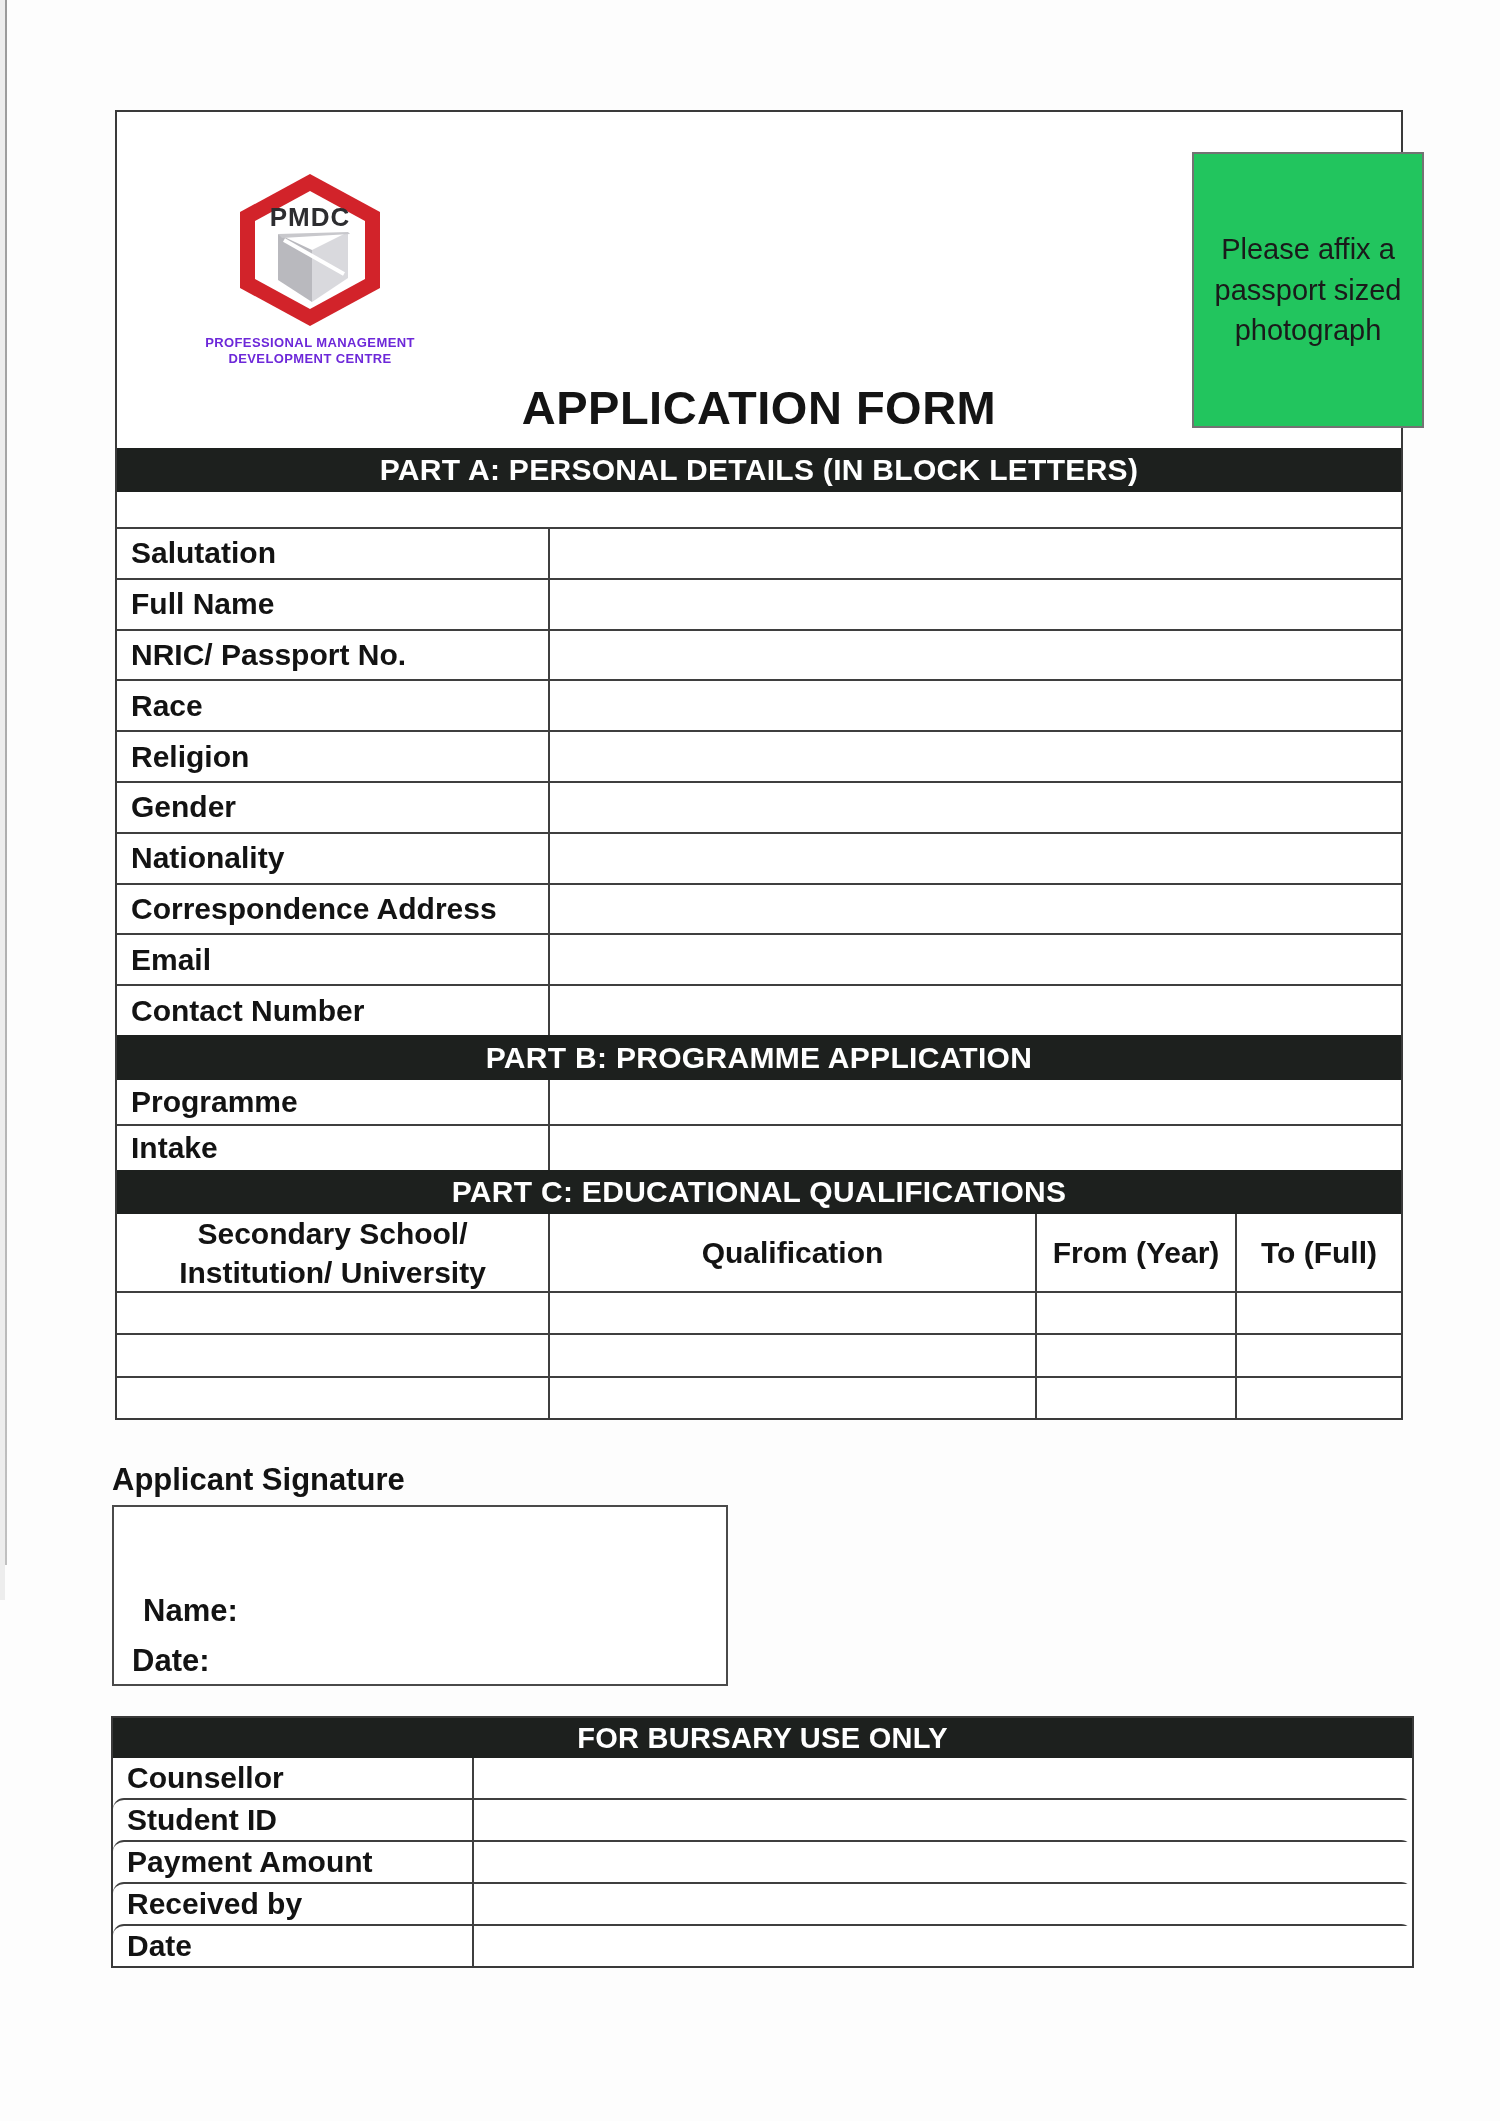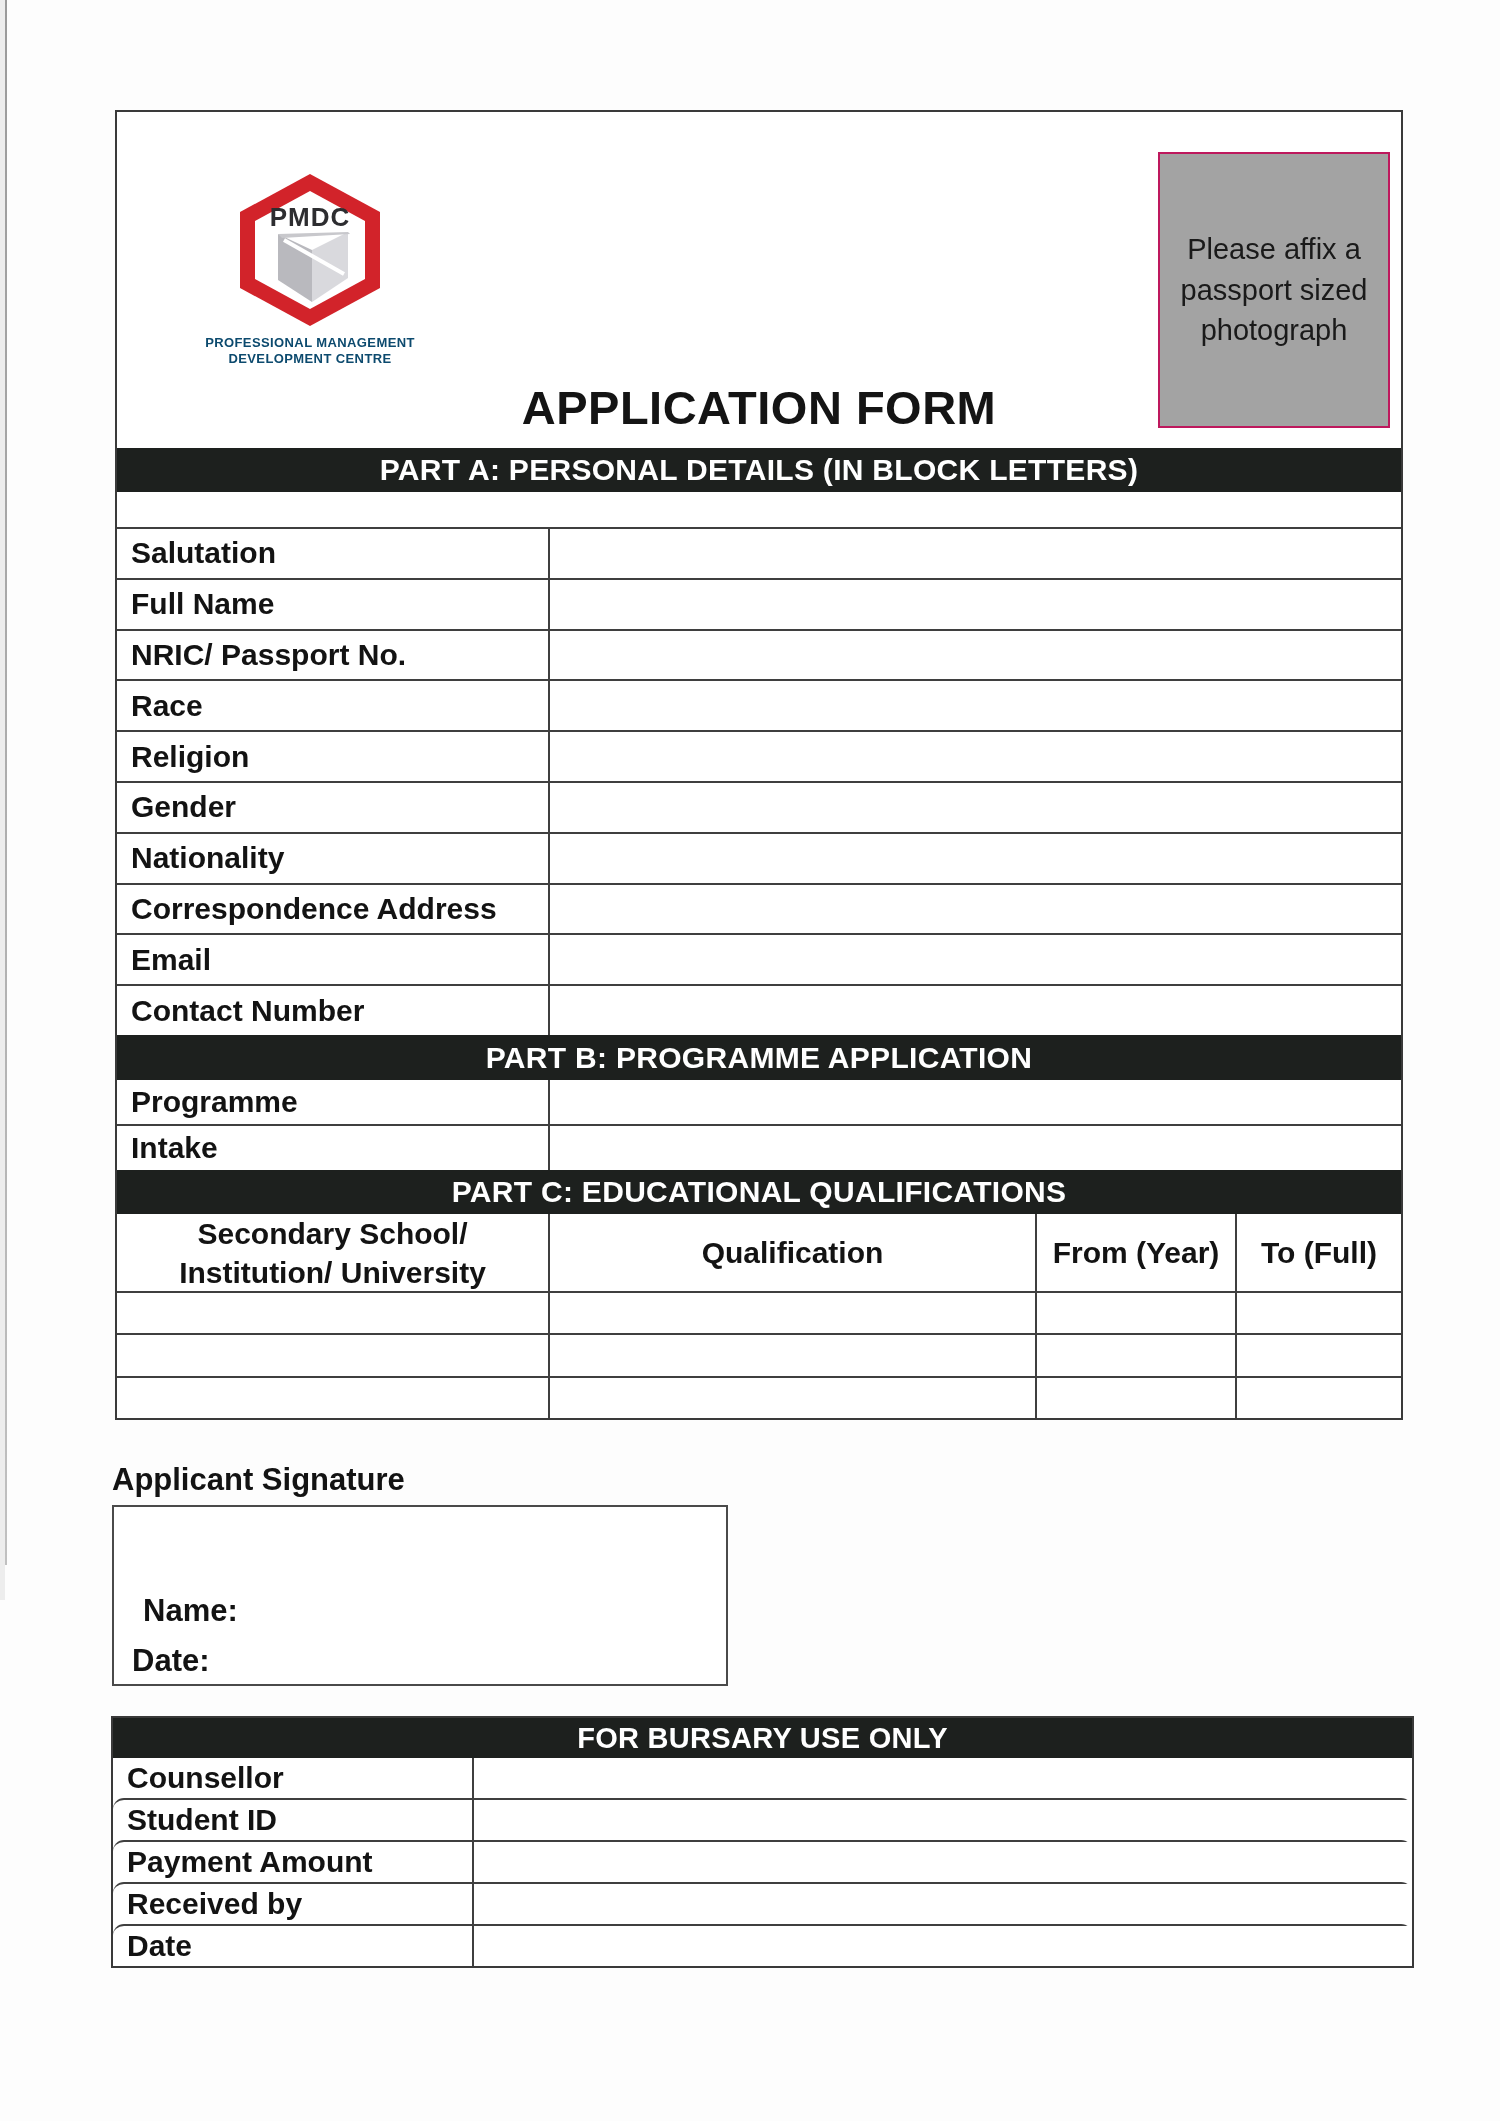--- a/index.html
+++ b/index.html
@@ -15,22 +15,22 @@
   
   .scan-strip{position:absolute;left:0;top:0;width:5px;height:1600px;background:#ededed;}
   .scan-edge{position:absolute;left:5px;top:0;width:2px;height:1565px;background:linear-gradient(#9a9a9a,#c0c0c0);}
 
   
   .form-box{position:absolute;left:115px;top:110px;width:1288px;height:1310px;border:2px solid #3a3a3a;background:#fff;}
 
   
   .logo-block{position:absolute;left:83px;top:62px;width:220px;display:flex;flex-direction:column;align-items:center;}
   .logo-svg{width:140px;height:152px;display:block;}
-  .org-lines{margin-top:9px;text-align:center;font-size:13px;font-weight:700;letter-spacing:.4px;color:#0c4a6e;line-height:1.25;}
-  .photo-box{position:absolute;left:1041px;top:40px;width:232px;height:276px;border:2px solid #be185d;display:flex;align-items:center;justify-content:center;background:#a3a3a3;}
+  .org-lines{margin-top:9px;text-align:center;font-size:13px;font-weight:700;letter-spacing:.4px;color:#6d28d9;line-height:1.25;}
+  .photo-box{position:absolute;left:1075px;top:40px;width:232px;height:276px;border:2px solid #737373;display:flex;align-items:center;justify-content:center;background:#22c55e;}
   .photo-box span{display:block;padding:0 16px;text-align:center;font-size:29px;line-height:1.4;color:#1a1a1a;}
   .form-title{position:absolute;left:0;top:268px;width:100%;text-align:center;font-size:47px;font-weight:800;letter-spacing:.5px;color:#141414;}
 
   
   .bar{background:var(--bar);color:#fff;display:flex;align-items:center;justify-content:center;font-weight:700;font-size:30px;letter-spacing:.3px;}
   .bar-a{position:absolute;left:0;top:336px;width:100%;height:44px;}
   .gap-a{position:absolute;left:0;top:380px;width:100%;height:35px;background:#fff;}
 
   
   .kv-rows{position:absolute;left:0;width:100%;display:flex;flex-direction:column;}

